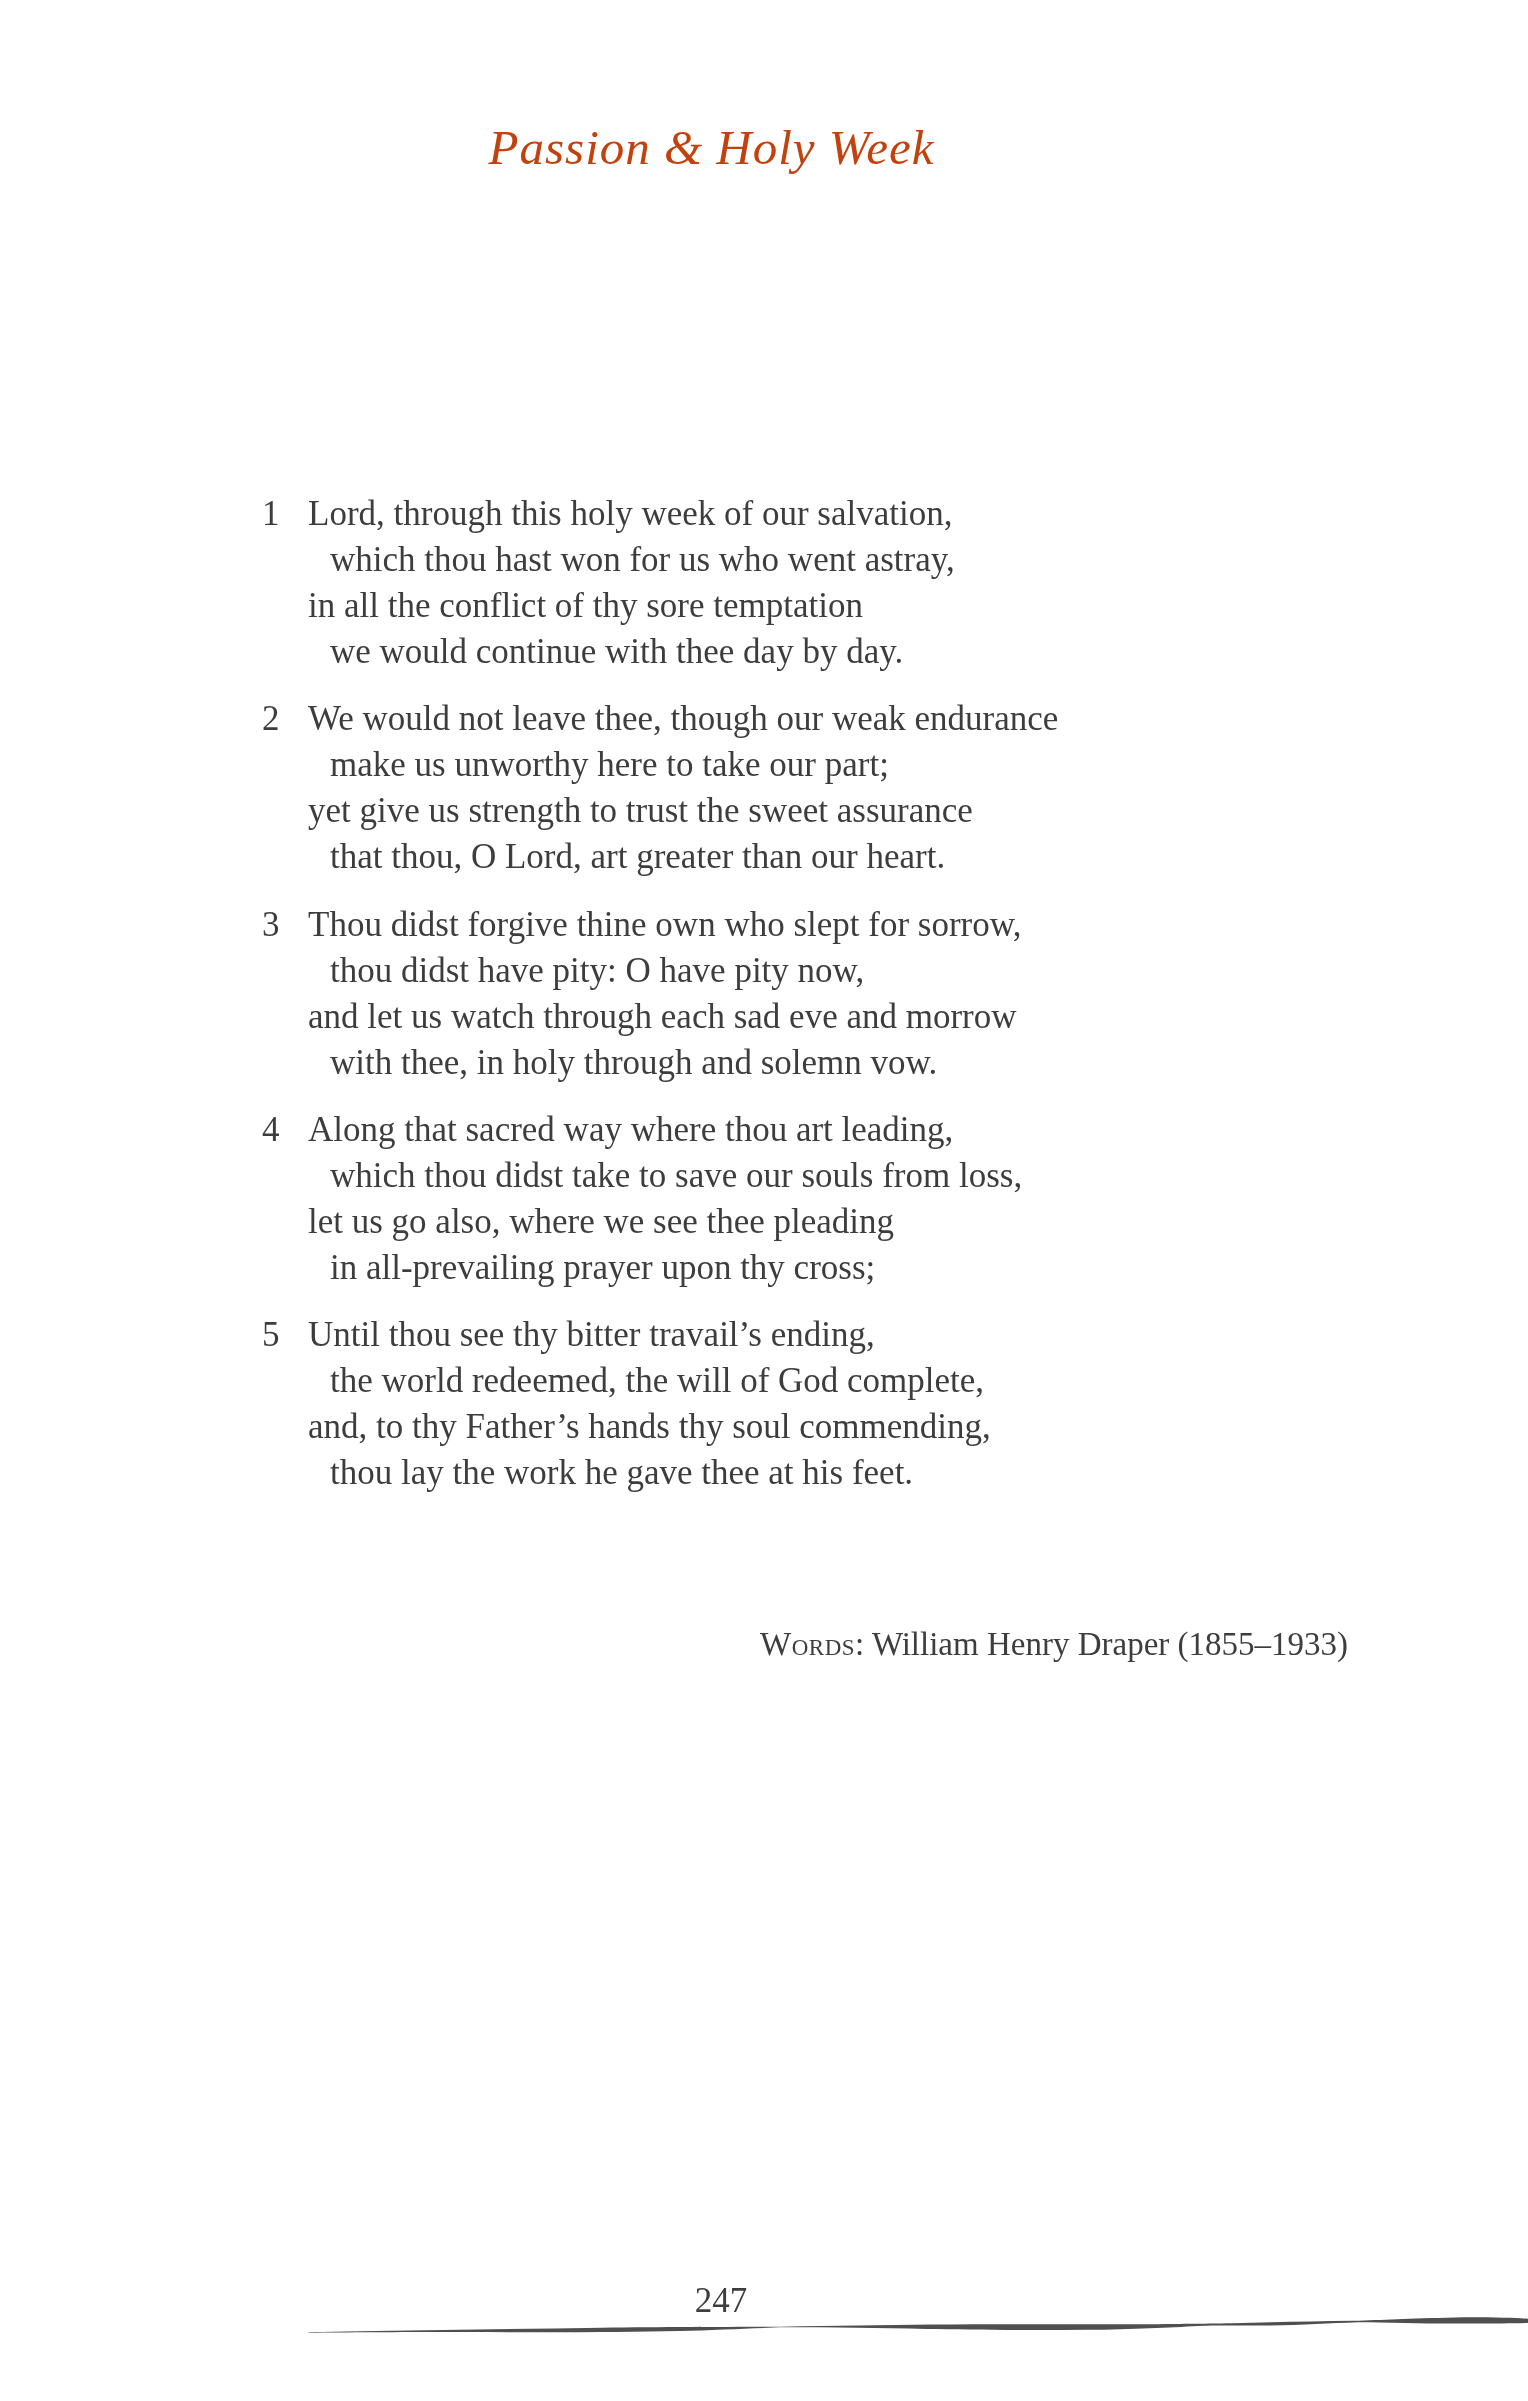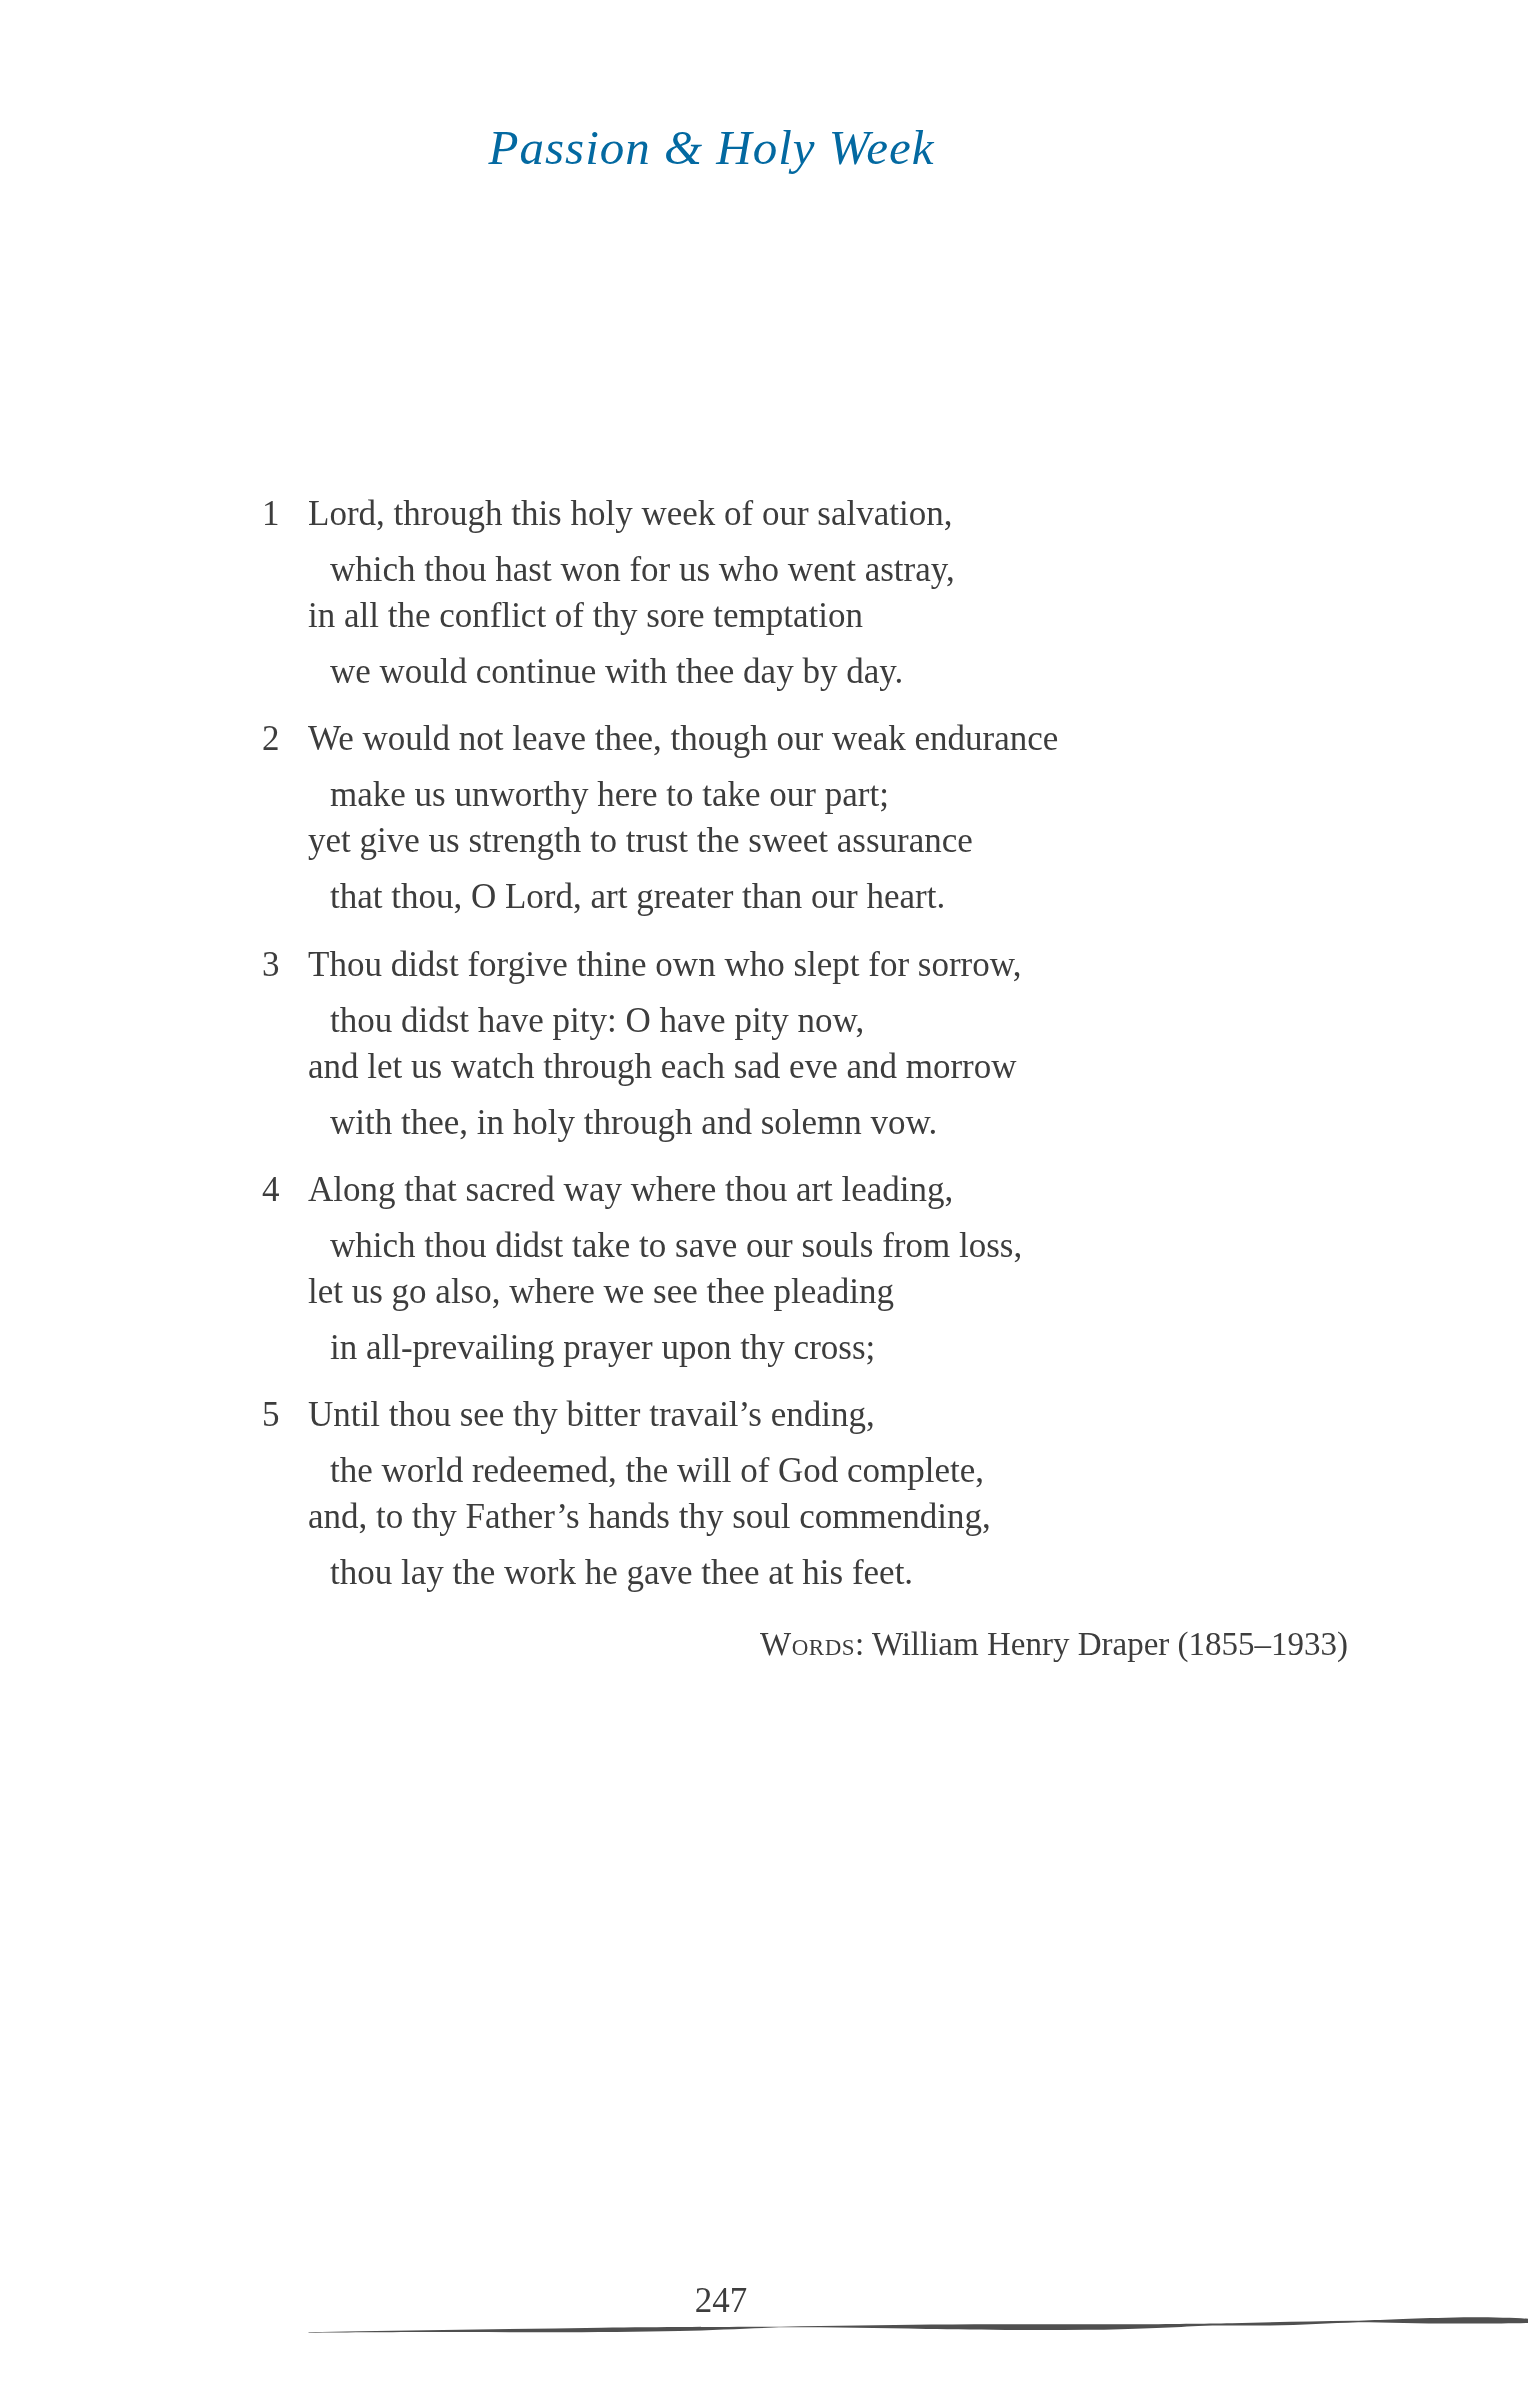--- a/index.html
+++ b/index.html
@@ -47,21 +47,20 @@
   .verse-lines {
     flex: 1 1 auto;
   }
   .verse-line {
     font-size: 35px;
     line-height: 46px;
     white-space: nowrap;
   }
   .verse-line.indent {
     padding-left: 22px;
-    margin-top: 10px;
   }
   .attribution {
     position: absolute;
     top: 1624px;
     right: 180px;
     font-size: 33px;
     line-height: 41px;
     white-space: nowrap;
   }
   .attribution-label {
@@ -81,21 +80,21 @@
     position: absolute;
     left: 0;
     top: 2312px;
     width: 1528px;
     height: 44px;
   }
 </style>
 </head>
 <body style="color: rgb(61, 61, 61); background: rgb(255, 255, 255);">
 
-<div class="page-title" style="color: #0369a1;">Passion &amp; Holy Week</div>
+<div class="page-title" style="color: #c2410c;">Passion &amp; Holy Week</div>
 
 <div class="verses">
     <div class="verse">
       <div class="verse-number">1</div>
       <div class="verse-lines">
         <div class="verse-line">Lord, through this holy week of our salvation,</div>
         <div class="verse-line indent">which thou hast won for us who went astray,</div>
         <div class="verse-line">in all the conflict of thy sore temptation</div>
         <div class="verse-line indent">we would continue with thee day by day.</div>
       </div>

